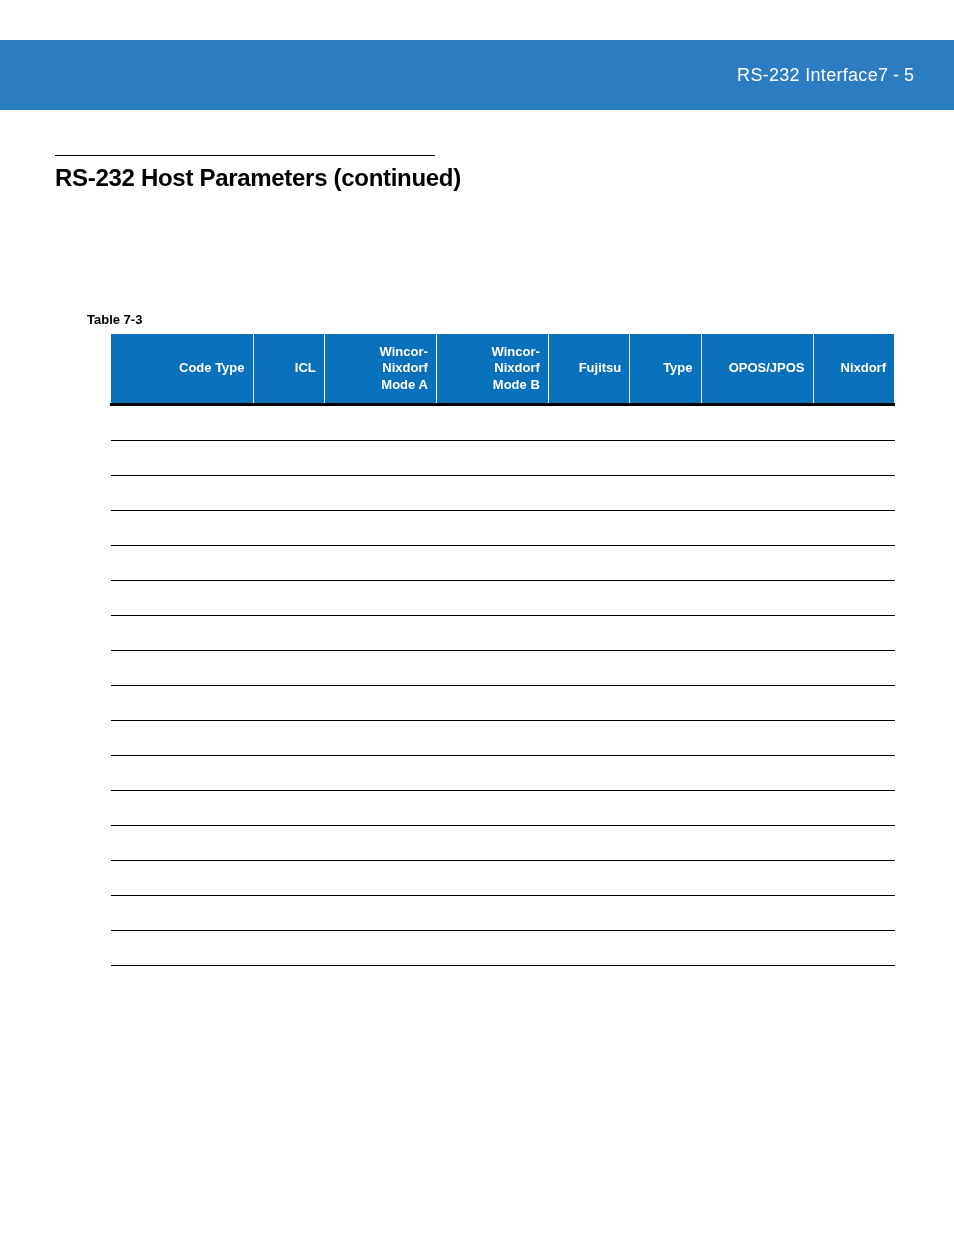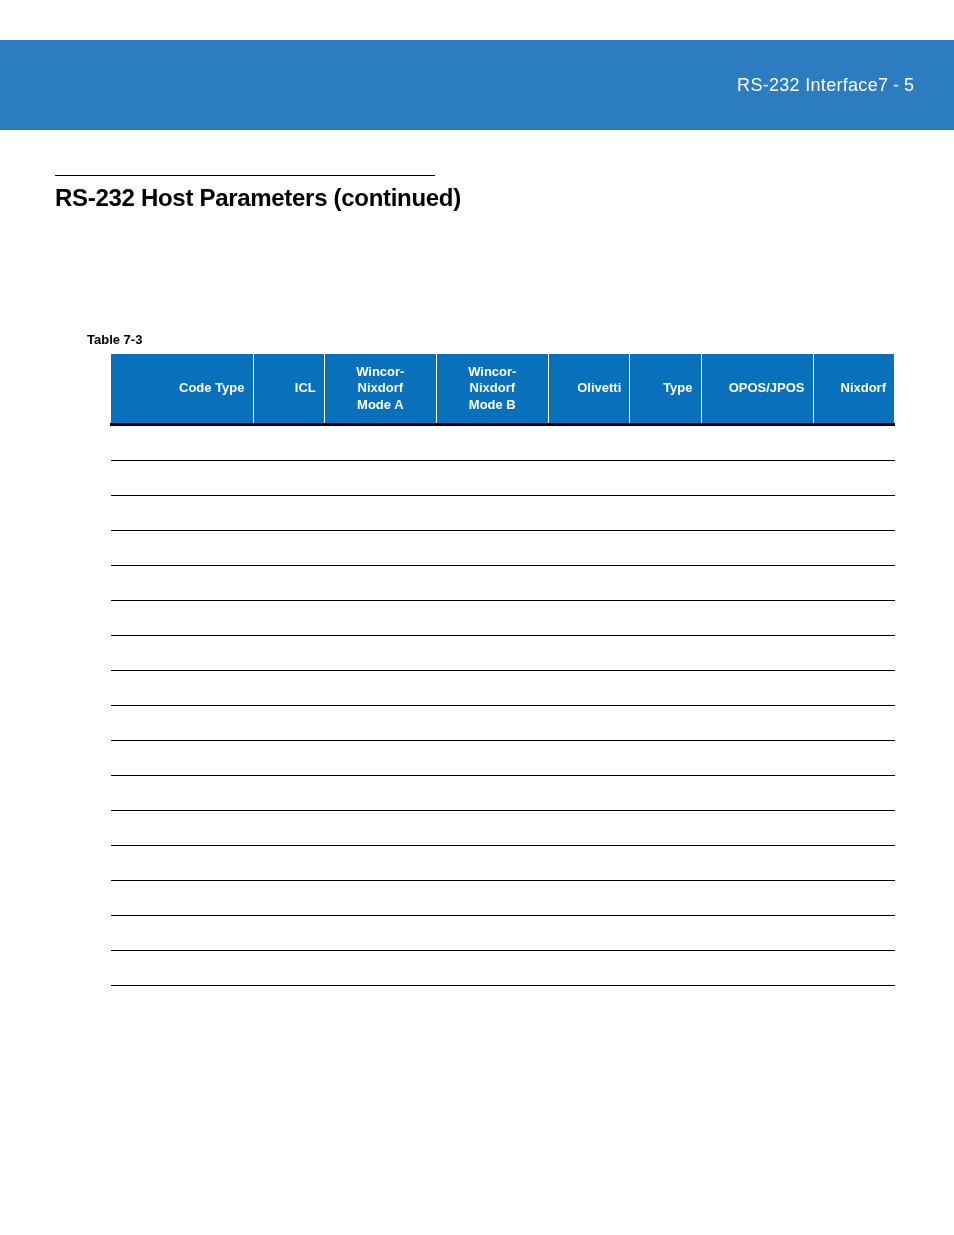--- a/index.html
+++ b/index.html
@@ -4,21 +4,21 @@
   <style>
     body {
       margin: 0;
       padding: 0;
       font-family: Arial, Helvetica, sans-serif;
       background: #fff;
       width: 954px;
     }
     .header-band {
       background: #2b7cc0;
-      height: 90px;
+      height: 70px;
       margin-top: 40px;
       display: flex;
       align-items: center;
       justify-content: flex-end;
       padding-right: 40px;
       color: #fff;
     }
     .header-band .chapter-title {
       font-size: 18px;
       font-weight: normal;
@@ -57,21 +57,21 @@
       border-collapse: collapse;
       width: 785px;
       margin-left: 55px;
     }
     table.data-table thead th {
       background: #0971bc;
       color: #fff;
       font-family: "Helvetica Neue", Arial, sans-serif;
       font-weight: bold;
       font-size: 13px;
-      text-align: center;
+      text-align: right;
       padding: 10px 8px;
       border: 1px solid #fff;
       vertical-align: middle;
       line-height: 1.25;
     }
     table.data-table thead th.center-h {
       text-align: right;
     }
     table.data-table thead tr {
       border-bottom: 3px solid #000;
@@ -123,21 +123,21 @@
         <col class="c-omr">
         <col class="c-ops">
         <col class="c-fuj">
     </colgroup>
     <thead>
       <tr>
         <th class="center-h">Code Type</th>
         <th class="center-h">ICL</th>
         <th><span>Wincor-</span><br><span>Nixdorf</span><br><span>Mode A</span></th>
         <th><span>Wincor-</span><br><span>Nixdorf</span><br><span>Mode B</span></th>
-        <th class="center-h">Olivetti</th>
+        <th class="center-h">Fujitsu</th>
         <th class="center-h">Type</th>
         <th class="center-h">OPOS/JPOS</th>
         <th class="center-h">Nixdorf</th>
       </tr>
     </thead>
     <tbody id="table-body">
     <tr>
           <td></td>
           <td></td>
           <td></td>

